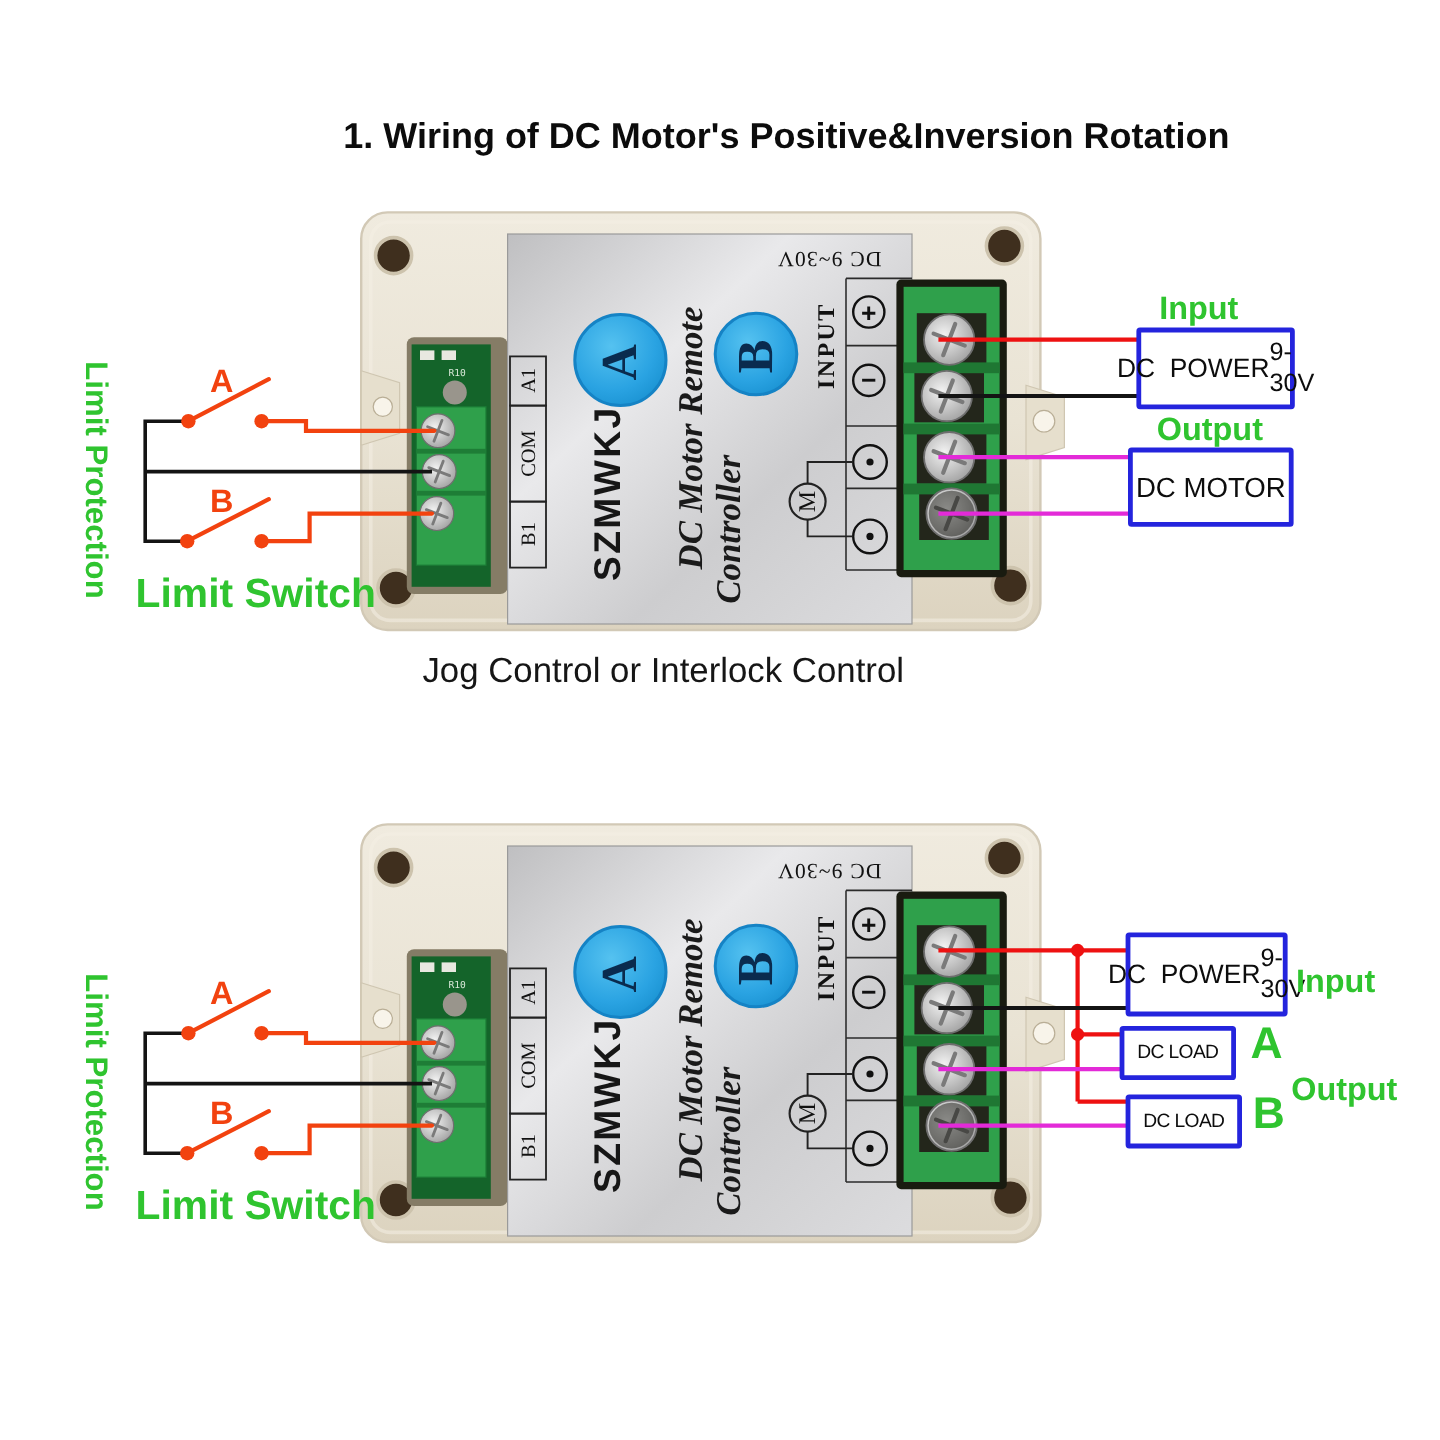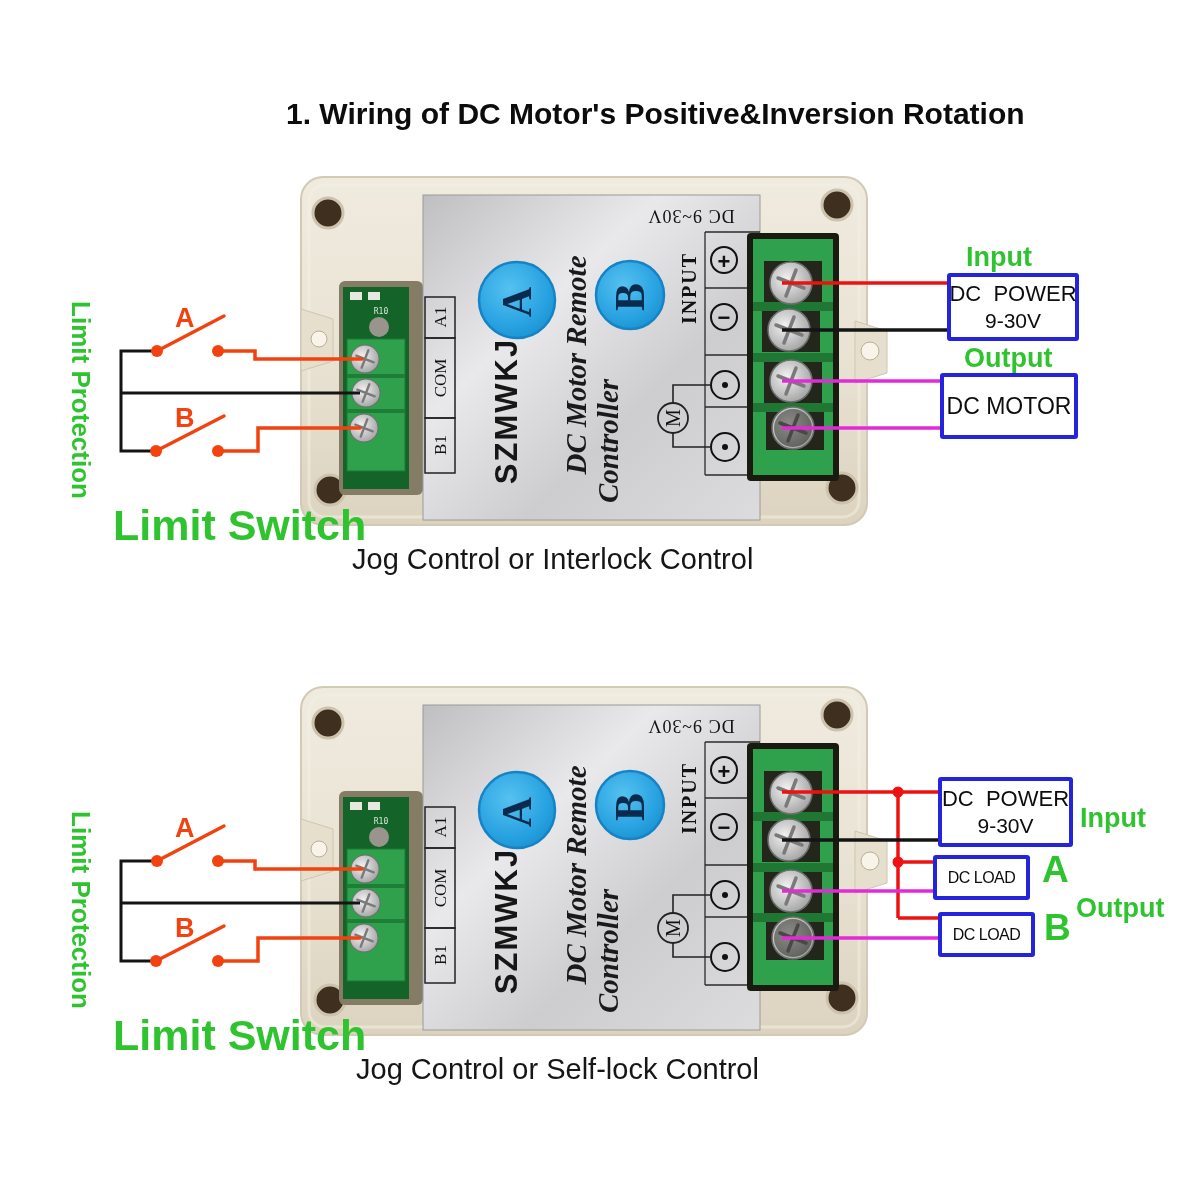--- a/index.html
+++ b/index.html
@@ -3,27 +3,27 @@
 <meta charset="utf-8">
 <style>
   html,body{margin:0;padding:0;background:#fff;}
   .canvas{position:relative;width:1200px;height:1200px;background:#ffffff;overflow:hidden;
           font-family:"Liberation Sans",sans-serif;}
   .abs{position:absolute;}
   .title{font-size:30px;font-weight:bold;color:#0c0c0c;white-space:nowrap;}
   .caption{font-size:29px;color:#161616;white-space:nowrap;}
   .green-label{color:#2fc42f;font-weight:bold;white-space:nowrap;}
   .fs27{font-size:27px;}
-  .fs33{font-size:43px;margin-top:25px;}
+  .fs33{font-size:34px;}
   .fs37{font-size:37px;}
   .vert-label{transform:translate(-50%,-50%) rotate(90deg);transform-origin:center;
               font-size:26px;font-weight:bold;color:#2fc42f;white-space:nowrap;}
   .switch-label{color:#f2420f;font-size:27px;font-weight:600;white-space:nowrap;}
   .bluebox{border:4px solid #2424dd;border-radius:3px;background:#ffffff;box-sizing:border-box;
-           display:flex;flex-direction:column;align-items:center;justify-content:center;color:#0d0d0d;}
+           display:flex;flex-direction:row;align-items:center;justify-content:center;color:#0d0d0d;}
   .bluebox .l1{font-size:22px;white-space:pre;line-height:1.25;}
   .bluebox .l2{font-size:21px;line-height:1.25;}
   .bluebox .one{font-size:23px;white-space:pre;}
   .loadbox .one{font-size:16px;letter-spacing:-0.5px;}
 
   
   svg text{text-anchor:middle;dominant-baseline:central;}
   .brand{font-family:"Liberation Sans",sans-serif;font-weight:bold;font-size:31px;letter-spacing:2px;fill:#161616;}
   .product{font-family:"Liberation Serif",serif;font-style:italic;font-weight:bold;font-size:29px;fill:#1a1a1a;}
   .btnletter{font-family:"Liberation Serif",serif;font-weight:bold;font-size:42px;fill:#0a2b4e;}
@@ -241,15 +241,14 @@
   <div class="abs bluebox loadbox" style="left:933px;top:855px;width:97px;height:45px">
     <div class="one">DC LOAD</div>
   </div>
   <div class="abs green-label fs37" style="left:1042px;top:849px">A</div>
   <div class="abs green-label fs27" style="left:1076px;top:893px">Output</div>
   <div class="abs bluebox loadbox" style="left:938px;top:912px;width:97px;height:45px">
     <div class="one">DC LOAD</div>
   </div>
   <div class="abs green-label fs37" style="left:1044px;top:907px">B</div>
 
-  <div class="abs caption" style="left:356px;top:1053px">Jog Control or Self-lock Control</div>
 
 </div>
 
 </body></html>

